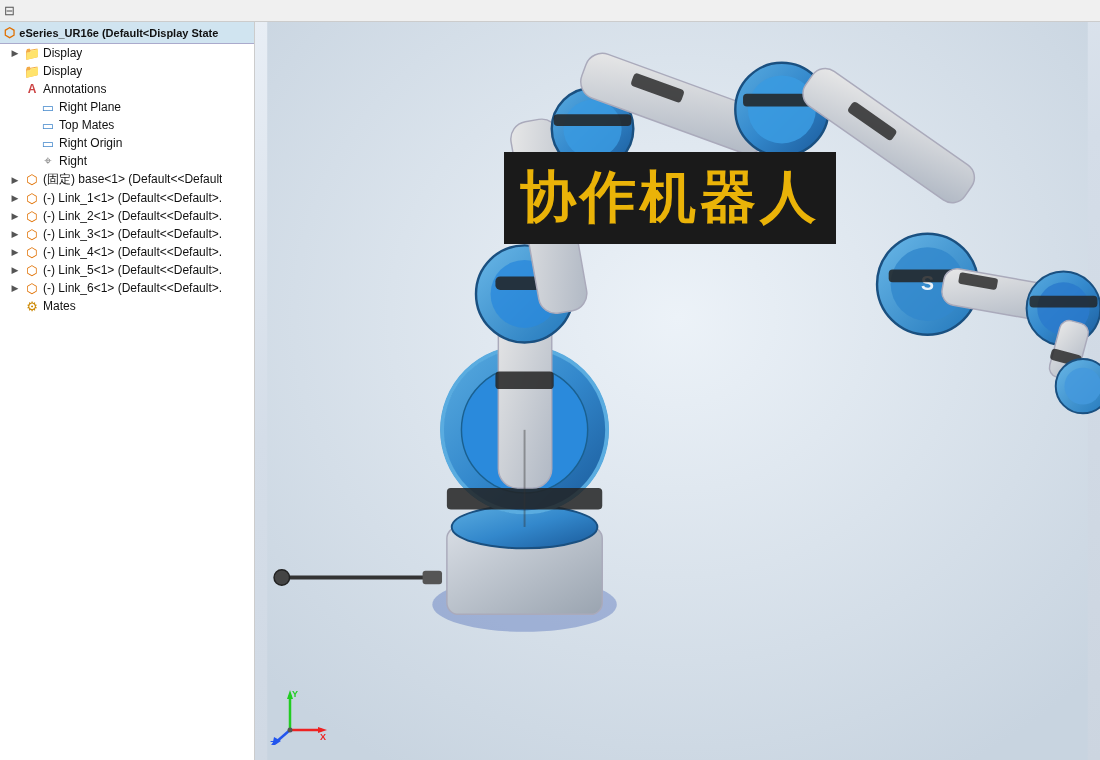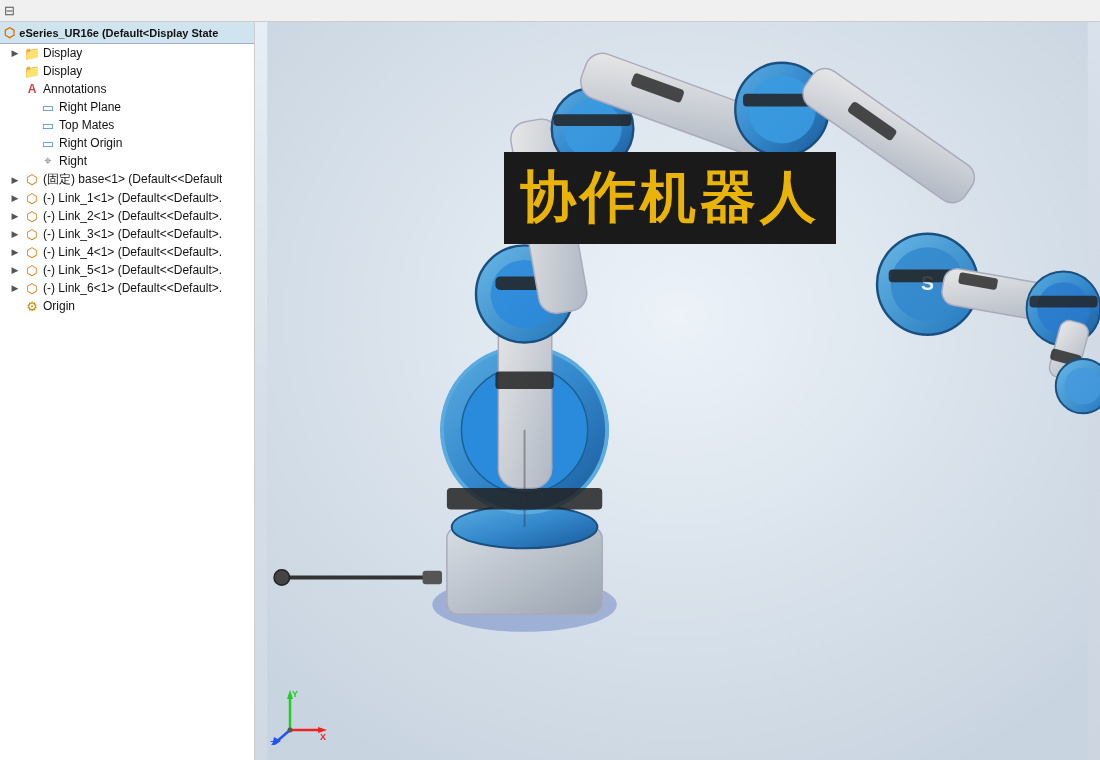--- a/index.html
+++ b/index.html
@@ -216,21 +216,21 @@
           <span class="tree-label">(-) Link_5&lt;1&gt; (Default&lt;&lt;Default&gt;.</span>
         </div>
         <div class="tree-item" style="padding-left: 8px;">
           <span class="tree-expand" style="font-size: 9px; color: rgb(85, 85, 85); margin-right: 2px;">▶</span>
           <span class="tree-icon" style="color: rgb(224, 112, 0); font-size: 13px;">⬡</span>
           <span class="tree-label">(-) Link_6&lt;1&gt; (Default&lt;&lt;Default&gt;.</span>
         </div>
         <div class="tree-item" style="padding-left: 8px;">
           <span class="tree-expand" style="font-size: 9px; color: rgb(85, 85, 85); margin-right: 2px;"> </span>
           <span class="tree-icon" style="color: rgb(204, 136, 0); font-size: 13px;">⚙</span>
-          <span class="tree-label">Origin</span>
+          <span class="tree-label">Mates</span>
         </div>
       </div>
 
   </div>
 
   <div id="viewport">
 
     <svg id="robot-svg" viewBox="0 0 845 760" xmlns="http://www.w3.org/2000/svg">
       <defs>
         <radialGradient id="bg-grad" cx="50%" cy="40%" r="70%">

